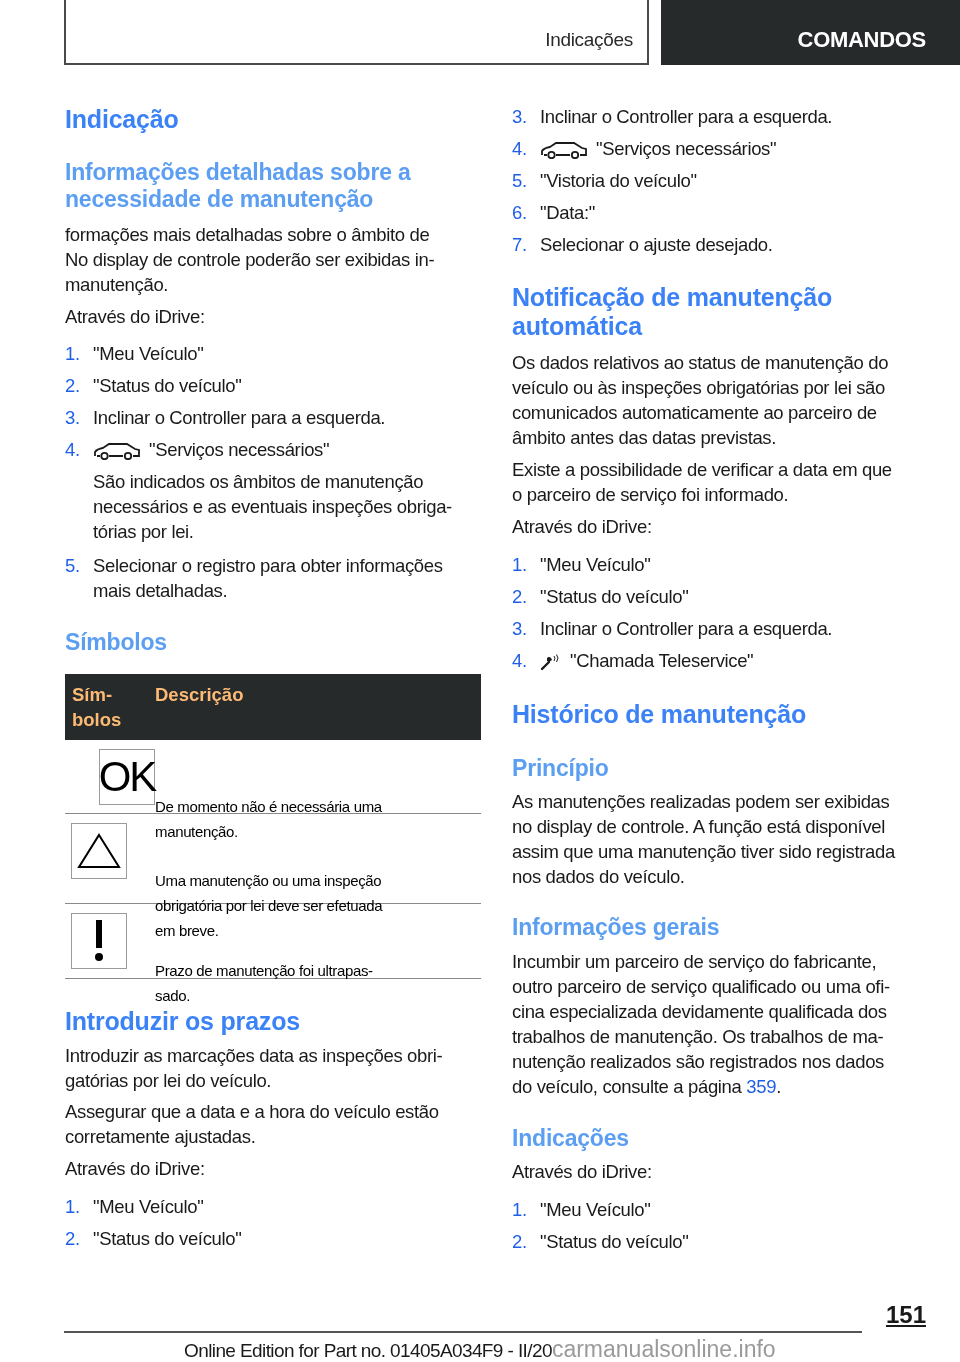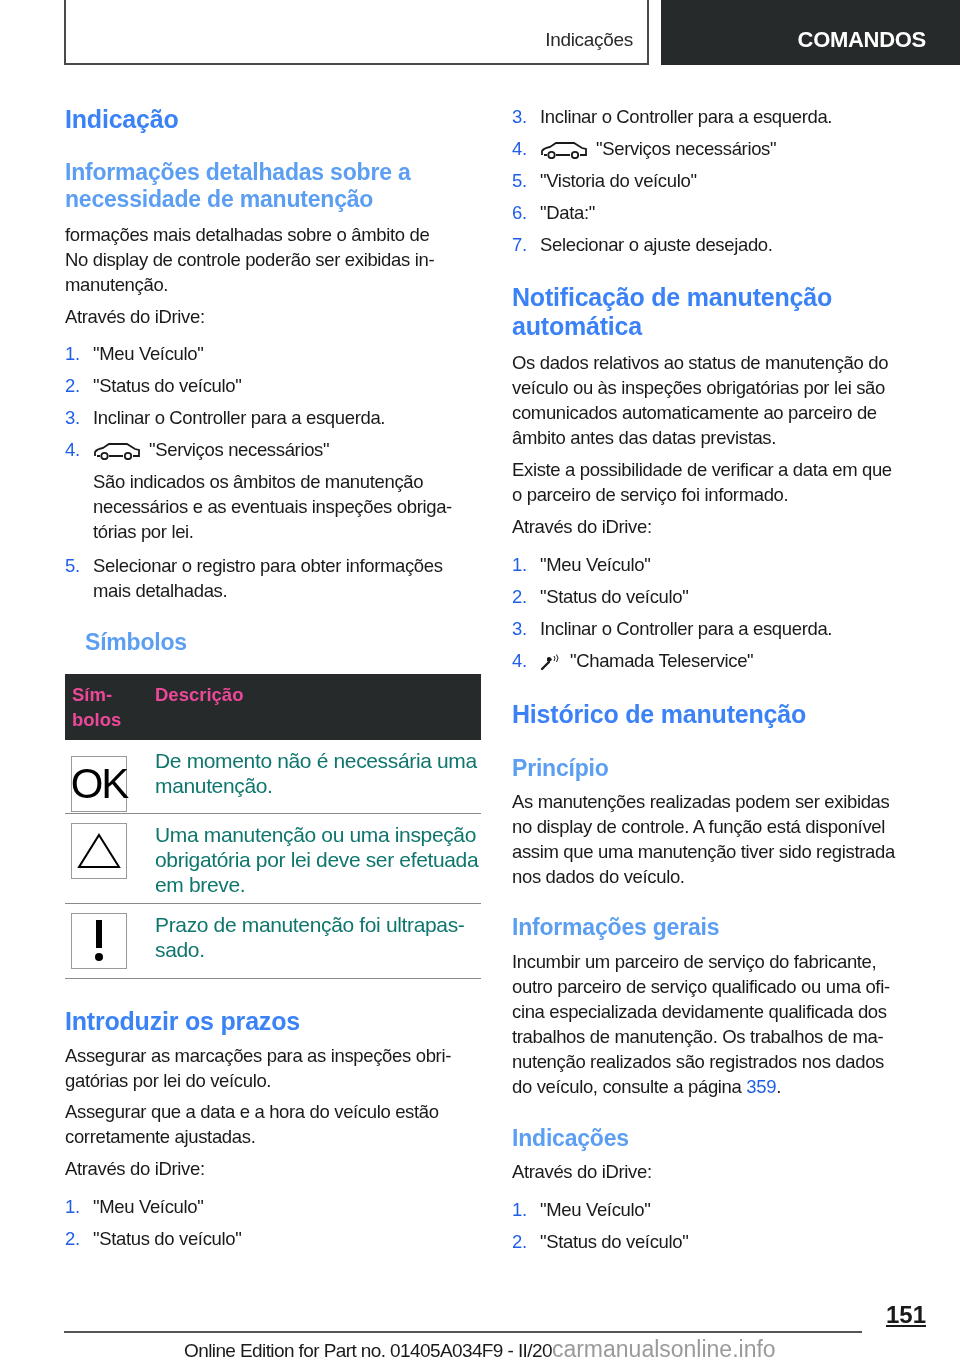--- a/index.html
+++ b/index.html
@@ -19,26 +19,26 @@
   .h1 { position: absolute; font-weight: bold; color: #3b82f6; font-size: 25px; line-height: 30px; letter-spacing: -0.2px; }
   .h2 { position: absolute; font-weight: bold; color: #5b9ef2; font-size: 23px; line-height: 27px; letter-spacing: -0.2px; }
   .p { position: absolute; font-size: 18.5px; line-height: 25px; color: #1a1a1a; letter-spacing: -0.35px; }
   .li { position: absolute; font-size: 18.5px; line-height: 25px; color: #1a1a1a; letter-spacing: -0.35px; }
   .li .num { position: absolute; left: 0; color: #1f5fe8; }
   .li .txt { position: absolute; left: 28px; white-space: nowrap; }
   .icon-inline { display: inline-block; vertical-align: middle; margin-right: 8px; }
 
   
   .tbl { position: absolute; left: 65px; top: 674px; width: 416px; }
-  .tbl-head { position: relative; height: 66px; background: #262a2b; color: #ec4899; font-weight: bold; font-size: 18.5px; line-height: 25px; }
+  .tbl-head { position: relative; height: 66px; background: #262a2b; color: #fdba74; font-weight: bold; font-size: 18.5px; line-height: 25px; }
   .tbl-head .c1 { position: absolute; left: 7px; top: 8px; }
   .tbl-head .c2 { position: absolute; left: 90px; top: 8px; }
   .tbl-row { position: relative; border-bottom: 1.5px solid #8a8a8a; }
   .tbl-row .sym { position: absolute; left: 6px; width: 56px; height: 56px; border: 1px solid #9a9a9a; background: #fff; display: flex; align-items: center; justify-content: center; }
-  .tbl-row .desc { position: absolute; left: 90px; font-size: 21px; line-height: 25px; letter-spacing: -0.35px; color: #0f766e; }
+  .tbl-row .desc { position: absolute; left: 90px; font-size: 15px; line-height: 25px; letter-spacing: -0.35px; color: #000000; margin-top: 46px; }
 
   
   .page-num { position: absolute; right: 34px; top: 1301px; font-size: 24px; font-weight: bold; color: #1a1a1a; text-decoration: underline; }
   .footer-rule { position: absolute; left: 64px; top: 1331px; width: 798px; height: 2px; background: #555; }
   .footer-text { position: absolute; left: 184px; top: 1336px; font-size: 19px; color: #1a1a1a; letter-spacing: -0.6px; white-space: nowrap; }
   .footer-text .wm { color: #9a9a9a; font-size: 23px; letter-spacing: 0; }
   .link { color: #1f5fe8; }
 </style>
 </head>
 <body>
@@ -93,34 +93,34 @@
     <div>tórias por lei.</div>
   </div>
   <div class="li" style="top:553px;">
     <span class="num">5.</span>
     <span class="txt">
       <div>Selecionar o registro para obter informações</div>
       <div>mais detalhadas.</div>
     </span>
   </div>
 
-  <div class="h2" style="top:629px;margin-left:20px;">Símbolos</div>
+  <div class="h2" style="top:629px;">Símbolos</div>
 </div>
 
 <div class="tbl">
   <div class="tbl-head">
     <div class="c1">
       <div>Sím-</div>
       <div>bolos</div>
     </div>
     <div class="c2">Descrição</div>
   </div>
 
   <div class="tbl-row" style="height:74px;">
-    <div class="sym" style="top:16px;">
+    <div class="sym" style="top:9px;margin-left:28px;">
       <span style="font-size:42px; letter-spacing:-2px; color:#000;">OK</span>
     </div>
     <div class="desc" style="top:8px;">
       <div>De momento não é necessária uma</div>
       <div>manutenção.</div>
     </div>
   </div>
 
   <div class="tbl-row" style="height:90px;">
     <div class="sym" style="top:9px;">
@@ -145,21 +145,21 @@
     <div class="desc" style="top:8px;">
       <div>Prazo de manutenção foi ultrapas-</div>
       <div>sado.</div>
     </div>
   </div>
 </div>
 
 <div class="col col-left">
   <div class="h1" style="top:1006px;">Introduzir os prazos</div>
   <div class="p" style="top:1043px;">
-    <div>Assegurar as marcações para as inspeções obri-</div>
+    <div>Introduzir as marcações data as inspeções obri-</div>
     <div>gatórias por lei do veículo.</div>
   </div>
   <div class="p" style="top:1099px;">
     <div>Assegurar que a data e a hora do veículo estão</div>
     <div>corretamente ajustadas.</div>
   </div>
   <div class="p" style="top:1156px;">Através do iDrive:</div>
   <div class="li" style="top:1194px;">
     <span class="num">1.</span>
     <span class="txt">"Meu Veículo"</span>

